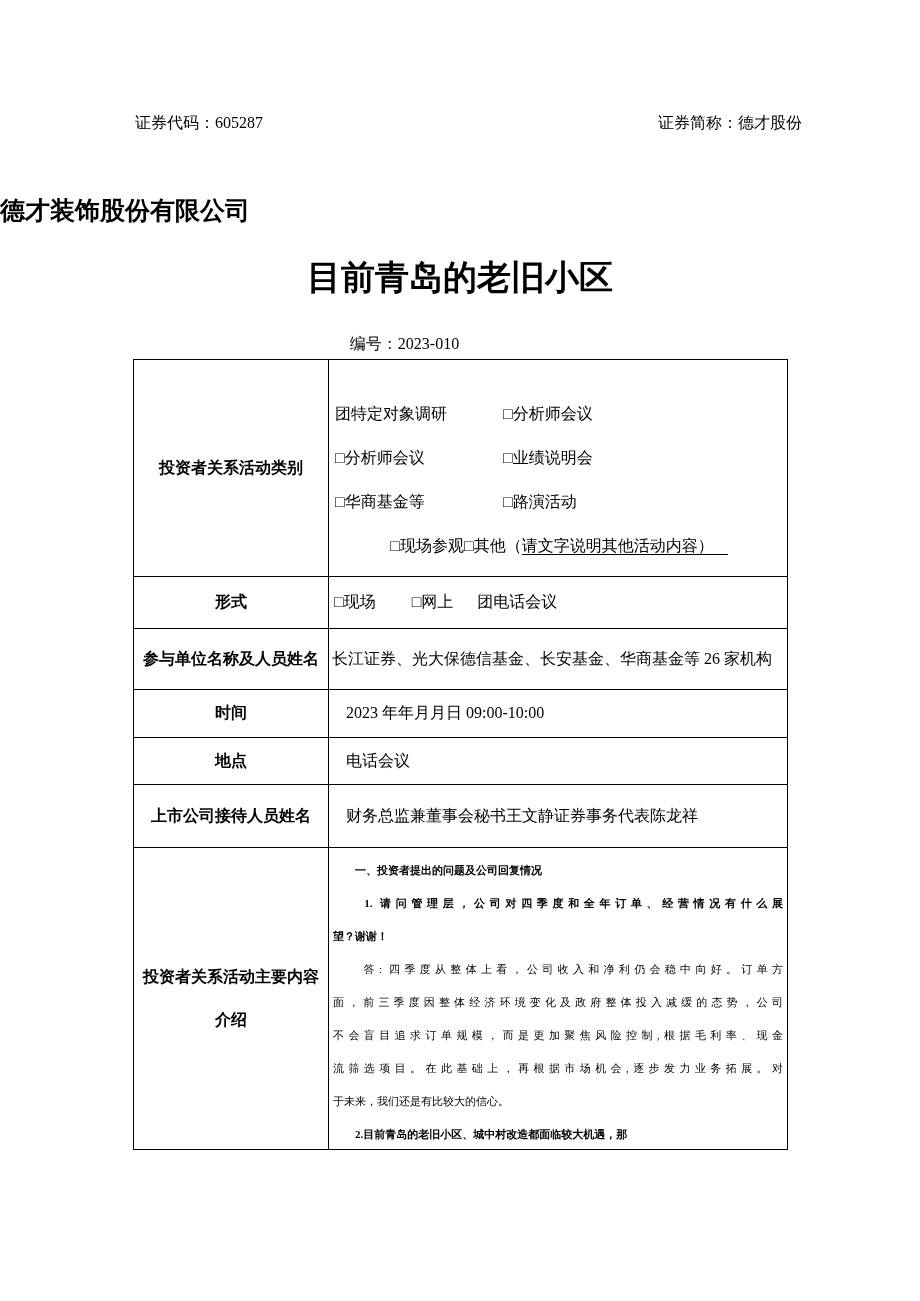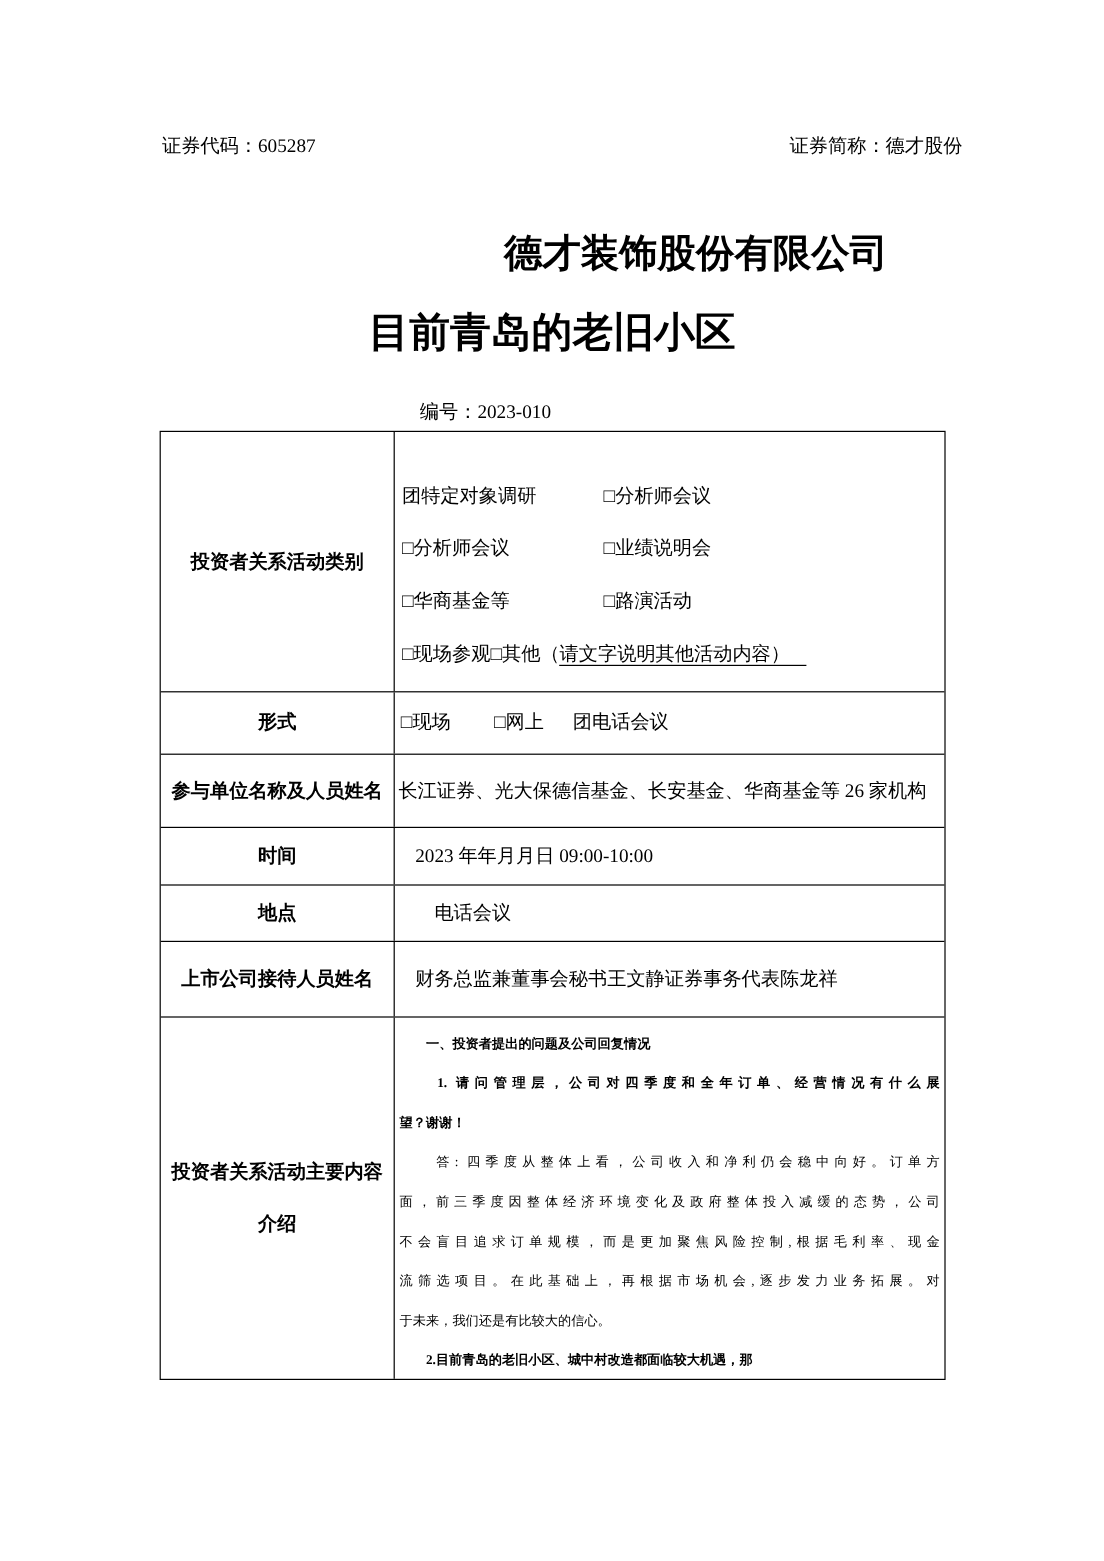--- a/index.html
+++ b/index.html
@@ -15,21 +15,21 @@
   
   .header-line {
     position: absolute; top: 112px; left: 135px; right: 118px;
     display: flex; justify-content: space-between;
     font-size: 16px; line-height: 22px;
   }
 
   
   .doc-title {
     position: absolute; top: 190px; left: 0; width: 740px;
-    text-align: right; font-size: 32px; font-weight: bold;
+    text-align: left; font-size: 25px; font-weight: bold;
     letter-spacing: 0px; line-height: 42px;
   }
   .doc-subtitle {
     position: absolute; top: 257px; left: 0; width: 920px;
     text-align: center; font-size: 34px; font-weight: bold;
     line-height: 42px;
   }
   .doc-number {
     position: absolute; top: 333px; left: 0; width: 809px;
     text-align: center; font-size: 16px; line-height: 22px;
@@ -49,31 +49,31 @@
     align-items: center; justify-content: center;
     text-align: center;
     font-weight: bold; font-size: 16px;
   }
   .cell-value { flex: 1; font-size: 16px; box-sizing: border-box; overflow: hidden; }
 
   .h-cat  { height: 217px; }
   .h-form { height: 52px; }
   .h-part { height: 61px; }
   .h-time { height: 48px; }
-  .h-loc  { height: 47px; gap: 16px; }
+  .h-loc  { height: 47px; }
   .h-host { height: 63px; }
   .h-main { height: 301px; }
 
   
   .cat-cell { padding: 32px 4px 0 6px; }
   .opt-grid {
     display: grid; grid-template-columns: 168px auto;
     line-height: 44px; justify-content: start;
   }
-  .opt-other { line-height: 44px; white-space: nowrap; }
+  .opt-other { line-height: 44px; white-space: nowrap; text-align: center; }
   .opt-other .underlined { border-bottom: 1px solid #000; padding-right: 14px; }
 
   
   .form-cell { display: flex; align-items: center; }
   .form-opt-1 { margin-left: 5px; }
   .form-opt-2 { margin-left: 36px; }
   .form-opt-3 { margin-left: 24px; }
 
   
   .v-center { display: flex; align-items: center; }

